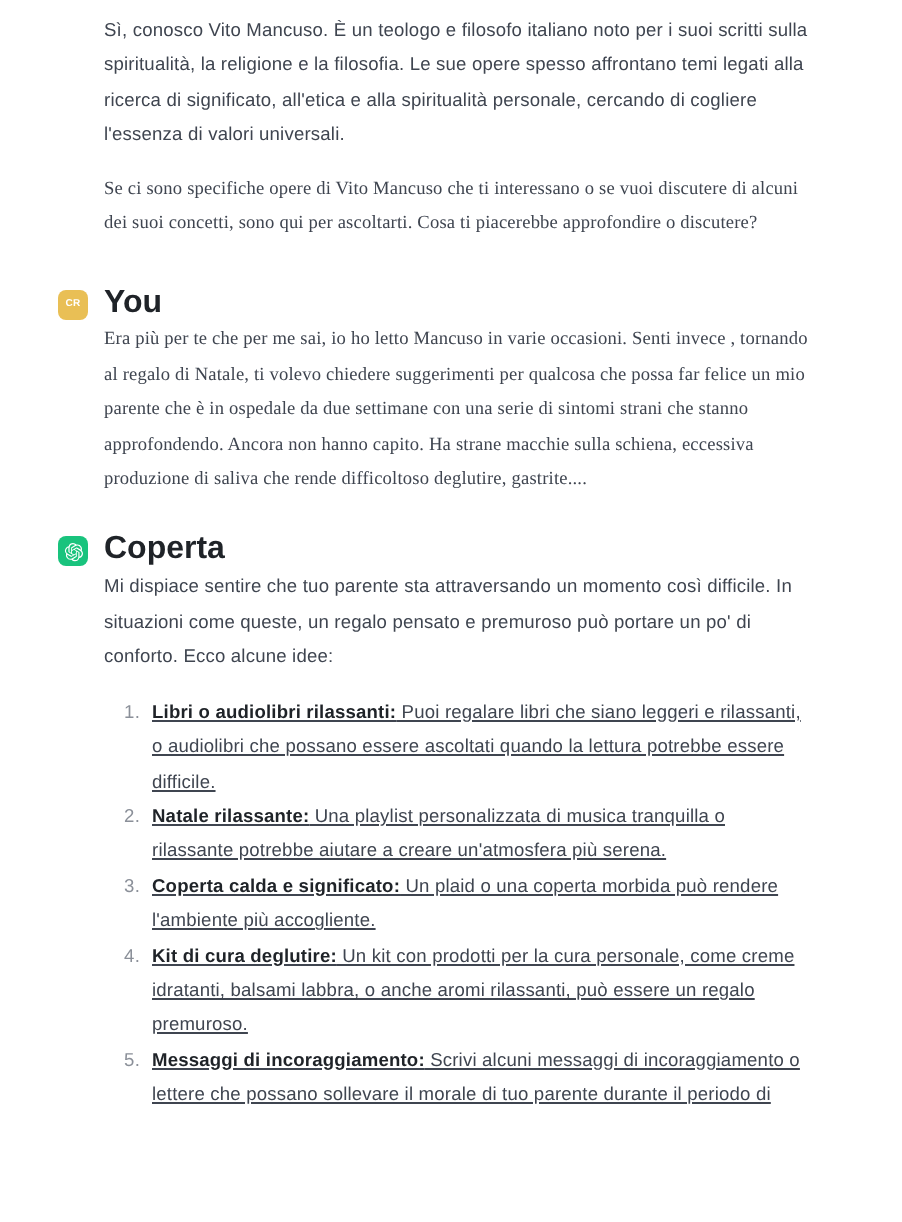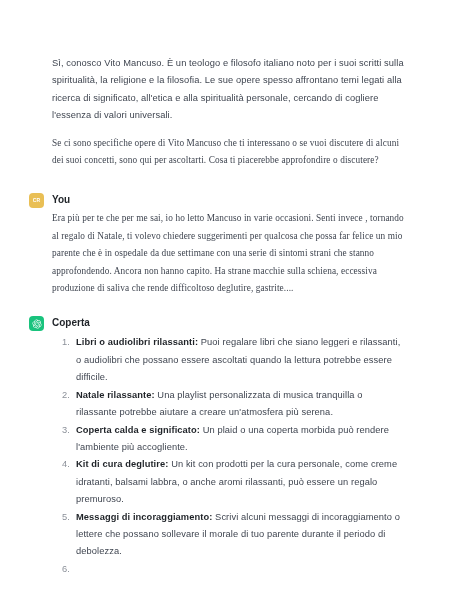--- a/index.html
+++ b/index.html
@@ -15,21 +15,20 @@
     color: #374151;
     -webkit-font-smoothing: antialiased;
   }
 
   #conversation {
     position: relative;
     width: 451px;
     height: 560px;
     overflow: hidden;
     background: #ffffff;
-    margin-top: 48px;
   }
 
   .msg {
     position: relative;
     padding: 0 46px 0 52px;
     box-sizing: border-box;
   }
 
   .msg-partial {
     padding-top: 7px;
@@ -64,21 +63,21 @@
   .avatar-assistant {
     background: #19c37d;
   }
   .avatar-assistant svg {
     width: 10px;
     height: 10px;
     display: block;
   }
 
   .author {
-    font-size: 10px;
+    font-size: 16px;
     line-height: 14px;
     font-weight: 700;
     color: #1f2328;
     margin: 0 0 2px 0;
   }
 
   p.body-text {
     margin: 0 0 10px 0;
     font-size: 9.3px;
     line-height: 17.4px;
@@ -104,20 +103,21 @@
     counter-reset: ideanum;
   }
   ol.idea-list > li {
     position: relative;
     counter-increment: ideanum;
     font-size: 9.3px;
     line-height: 17.4px;
     color: #3f4550;
     margin-bottom: 0px;
     letter-spacing: 0.01em;
+    text-decoration: underline;
   }
   ol.idea-list > li::before {
     content: counter(ideanum) ".";
     position: absolute;
     left: -24px;
     width: 18px;
     text-align: right;
     color: #8b9099;
     font-size: 9.3px;
     line-height: 17.4px;
@@ -176,20 +176,21 @@
   <div class="msg">
     <div class="msg-header">
       <div class="avatar avatar-assistant">
         <svg viewBox="0 0 24 24" aria-hidden="true">
           <path fill="#ffffff" d="M21.3 10.2a5.4 5.4 0 0 0-.47-4.45 5.5 5.5 0 0 0-5.9-2.63A5.45 5.45 0 0 0 10.8 1.3a5.5 5.5 0 0 0-5.24 3.8 5.43 5.43 0 0 0-3.63 2.63 5.5 5.5 0 0 0 .68 6.44 5.42 5.42 0 0 0 .47 4.46 5.5 5.5 0 0 0 5.9 2.63 5.43 5.43 0 0 0 4.1 1.83 5.5 5.5 0 0 0 5.25-3.81 5.43 5.43 0 0 0 3.63-2.63 5.5 5.5 0 0 0-.68-6.43zm-8.2 11.47a4.08 4.08 0 0 1-2.62-.95l.13-.07 4.35-2.51a.71.71 0 0 0 .36-.62v-6.13l1.84 1.06a.07.07 0 0 1 .04.05v5.08a4.1 4.1 0 0 1-4.1 4.09zM4.3 17.9a4.07 4.07 0 0 1-.49-2.74l.13.08 4.35 2.51a.71.71 0 0 0 .71 0l5.31-3.06v2.12a.07.07 0 0 1-.03.06l-4.4 2.54a4.1 4.1 0 0 1-5.59-1.5zM3.16 8.44a4.08 4.08 0 0 1 2.13-1.8v5.17c0 .25.14.49.36.61l5.3 3.06-1.84 1.06a.07.07 0 0 1-.06 0L4.65 14a4.1 4.1 0 0 1-1.5-5.58zm15.1 3.51-5.3-3.08 1.83-1.06a.07.07 0 0 1 .07 0l4.4 2.54a4.09 4.09 0 0 1-.63 7.38v-5.17a.71.71 0 0 0-.36-.61zm1.83-2.76-.13-.08-4.34-2.53a.71.71 0 0 0-.72 0L9.6 9.64V7.52a.07.07 0 0 1 .03-.06l4.4-2.54a4.09 4.09 0 0 1 6.07 4.24zM8.6 12.98 6.75 11.9a.07.07 0 0 1-.04-.05V6.77a4.09 4.09 0 0 1 6.7-3.14l-.13.07L8.93 6.2a.71.71 0 0 0-.36.62l-.01 6.14zm1-2.16L11.97 9.4l2.38 1.37v2.75l-2.38 1.37-2.38-1.37v-2.74z"></path>
         </svg>
       </div>
       <div class="author">Coperta</div>
     </div>
 
+    <p class="body-text">Mi dispiace sentire che tuo parente sta attraversando un momento così difficile. In situazioni come queste, un regalo pensato e premuroso può portare un po' di conforto. Ecco alcune idee:</p>
 
     <ol class="idea-list">
       <li><b>Libri o audiolibri rilassanti:</b><span> Puoi regalare libri che siano leggeri e rilassanti, o audiolibri che possano essere ascoltati quando la lettura potrebbe essere difficile.</span></li>
       <li><b>Natale rilassante:</b><span> Una playlist personalizzata di musica tranquilla o rilassante potrebbe aiutare a creare un'atmosfera più serena.</span></li>
       <li><b>Coperta calda e significato:</b><span> Un plaid o una coperta morbida può rendere l'ambiente più accogliente.</span></li>
       <li><b>Kit di cura deglutire:</b><span> Un kit con prodotti per la cura personale, come creme idratanti, balsami labbra, o anche aromi rilassanti, può essere un regalo premuroso.</span></li>
       <li><b>Messaggi di incoraggiamento:</b><span> Scrivi alcuni messaggi di incoraggiamento o lettere che possano sollevare il morale di tuo parente durante il periodo di debolezza.</span></li>
       <li></li>
 
     </ol>

